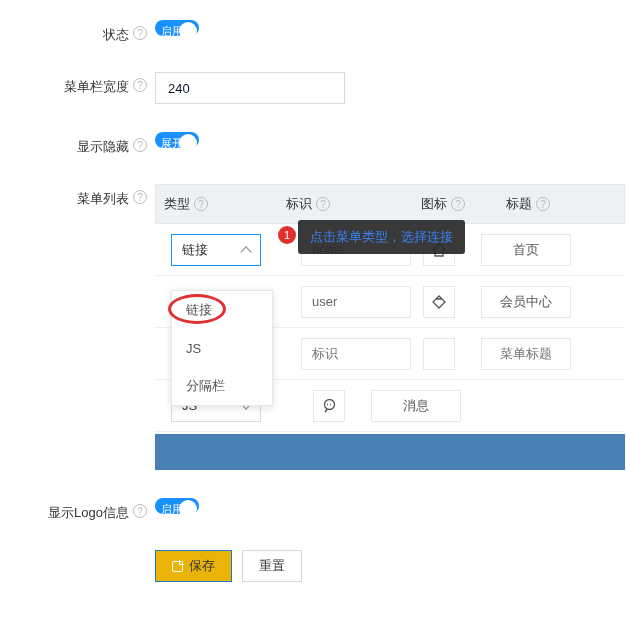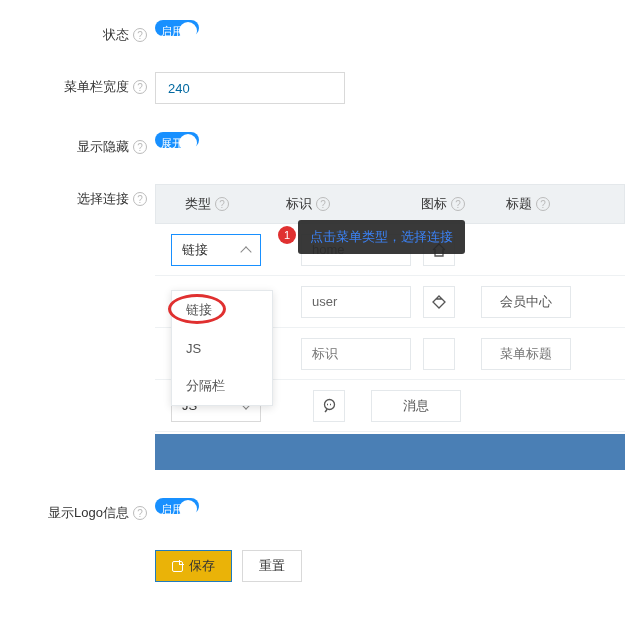--- a/index.html
+++ b/index.html
@@ -1,27 +1,27 @@
 <!DOCTYPE html>
 <html><head>
 <meta charset="utf-8">
 <style>
 *{box-sizing:border-box;margin:0;padding:0;font-family:"Microsoft YaHei",Arial,sans-serif;font-size:13px;color:#333}
 body{background:#fff;width:626px;padding:20px 0}
 .form-row{display:flex;align-items:flex-start;margin-bottom:28px}
-.label-col{width:155px;text-align:right;padding-right:8px;padding-top:6px;color:#555;display:flex;justify-content:flex-end;align-items:center;gap:4px}
+.label-col{width:155px;text-align:right;padding-right:8px;padding-top:6px;color:#555;display:flex;justify-content:flex-end;gap:4px}
 .help{display:inline-flex;width:14px;height:14px;border:1px solid #bbb;border-radius:50%;font-size:10px;color:#bbb;align-items:center;justify-content:center;cursor:help}
 .toggle{width:44px;height:16px;border-radius:11px;background:#1890ff;position:relative;display:inline-block;cursor:pointer}
 .toggle .knob{position:absolute;right:2px;top:2px;width:18px;height:18px;border-radius:50%;background:#fff}
 .toggle .txt{position:absolute;left:6px;top:0;line-height:22px;color:#fff;font-size:11px}
-.text-input{width:190px;height:32px;border:1px solid #d9d9d9;padding:1px 12px;background:#fff;color:#0369a1}
+.text-input{width:190px;height:32px;border:1px solid #d9d9d9;padding:1px 12px;background:#fff;color:#0f172a}
 .table-area{width:470px}
 .thead{background:#eef1f3;border:1px solid #e4e8eb;display:flex;height:40px;align-items:center}
 .th{display:flex;align-items:center;gap:4px;color:#666}
-.th:nth-child(1){width:130px;padding-left:29px}
+.th:nth-child(1){width:130px;padding-left:8px}
 .th:nth-child(2){width:135px}
 .th:nth-child(3){width:85px}
 .th:nth-child(4){width:110px}
 .trow{display:flex;align-items:center;height:52px;border-bottom:1px solid #eef1f3;background:#fff;padding-left:16px}
 .sel{width:90px;height:32px;border:1px solid #d9d9d9;display:flex;align-items:center;justify-content:space-between;padding:0 10px;background:#fff;cursor:pointer}
 .chev{width:8px;height:8px;border-right:1px solid #888;border-bottom:1px solid #888;transform:rotate(45deg);margin-top:-4px}
 .chev.up{transform:rotate(-135deg);margin-top:4px}
 .cell-input{width:110px;height:32px;border:1px solid #e4e8eb;padding:0 10px;color:#666;background:#fff}
 .cell-input.ph{color:#bbb}
 .icon-box{width:32px;height:32px;border:1px solid #e4e8eb;display:flex;align-items:center;justify-content:center;margin-left:12px;background:#fff}
@@ -68,21 +68,21 @@
     <span class="help">?</span>
   </div>
   <div class="toggle">
     <span class="txt">展开</span>
     <span class="knob"></span>
   </div>
 </div>
 
 <div class="form-row" style="position:relative">
   <div class="label-col">
-    <span>选择连接</span>
+    <span>菜单列表</span>
     <span class="help">?</span>
   </div>
   <div class="table-area">
     <div class="thead">
       <div class="th">
           <span>类型</span>
           <span class="help">?</span>
         </div>
       <div class="th">
           <span>标识</span>
@@ -104,20 +104,21 @@
           <span>链接</span>
           <span class="chev up"></span>
         </div>
       </div>
       <input class="cell-input" value="home" style="">
       <div class="icon-box">
         <svg width="16" height="16">
             <path d="M2 8 L8 2 L14 8 M4 7 V14 H12 V7"></path>
           </svg>
       </div>
+      <input class="title-input" value="首页" style="">
     </div>
 
     <div class="trow">
       <div class="cell-gap"></div>
       <input class="cell-input" value="user" style="">
       <div class="icon-box">
         <svg width="14" height="14">
             <path d="M7 1 L13 7 L7 13 L1 7 Z M4 4 L10 4"></path>
           </svg>
       </div>

